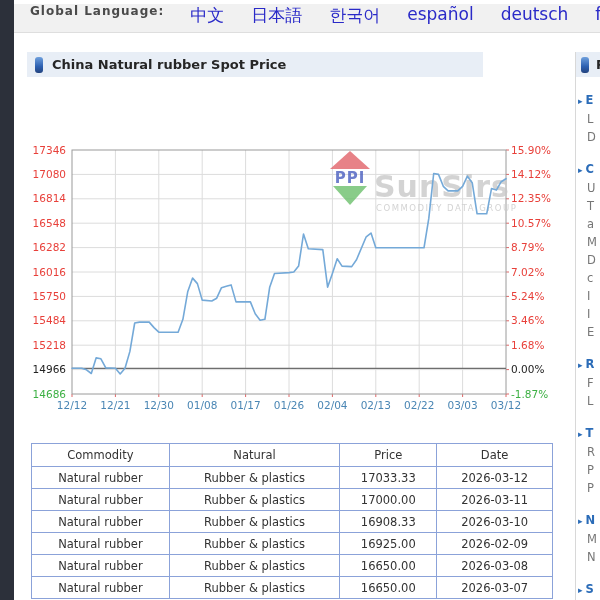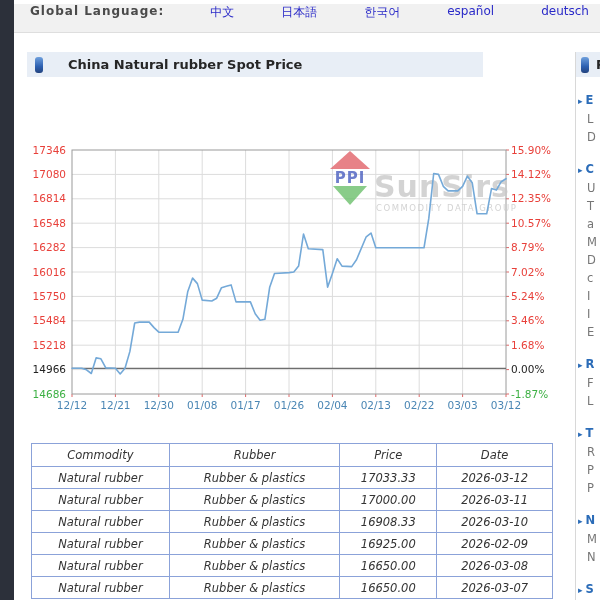--- a/index.html
+++ b/index.html
@@ -5,35 +5,35 @@
   html,body{margin:0;padding:0;background:#ffffff;}
   #page{position:relative;width:600px;height:600px;background:#ffffff;overflow:hidden;
         font-family:"DejaVu Sans","Liberation Sans",sans-serif;}
   
   .left-strip{position:absolute;left:0;top:0;width:14px;height:600px;background:#2c303a;}
   
   .topbar{position:absolute;left:14px;top:4px;width:586px;height:29px;background:#f1f1f1;
           border-bottom:1px solid #dedede;display:flex;align-items:flex-start;box-sizing:border-box;}
   .topbar-label{font-size:12px;font-weight:bold;color:#4a4a4a;letter-spacing:1px;margin-left:16px;white-space:nowrap;}
   .lang-links{display:flex;margin-left:26px;gap:27px;white-space:nowrap;}
-  .lang-links a{font-size:12px;color:#2a2ac8;text-decoration:none;cursor:pointer;margin-left:20px;}
+  .lang-links a{font-size:17px;color:#2a2ac8;text-decoration:none;cursor:pointer;}
   
   .section-header{position:absolute;left:27px;top:52px;width:456px;height:25px;background:#e8eef6;
-                  display:flex;align-items:center;gap:16px;}
+                  display:flex;align-items:center;}
   .pill-icon{width:8px;height:16px;border-radius:3px;margin-left:8px;
              background:linear-gradient(180deg,#6fa0dd 0%,#2c5fb0 60%,#24437e 100%);}
   .section-title{font-size:13px;font-weight:bold;color:#262626;margin-left:9px;}
   
   .chart-title{position:absolute;left:75px;top:103px;font-size:12.5px;color:#2d7fa8;white-space:pre;}
   .chart-subtitle{position:absolute;left:75px;top:121px;font-size:12.5px;color:#2d7fa8;white-space:pre;}
   
   #chart-svg{position:absolute;left:0;top:0;}
   
   .price-table{position:absolute;left:31px;top:443px;width:522px;border-collapse:collapse;
-               font-size:11.5px;color:#333;font-style:italic;}
+               font-size:11.5px;color:#333;}
   .price-table th,.price-table td{border:1px solid #8ba2d9;text-align:center;padding:0;height:21px;
                font-weight:normal;}
   .price-table th{height:22px;}
   .col-commodity{width:138px;}.col-sectors{width:171px;}.col-price{width:97px;}.col-date{width:116px;}
   
   .sidebar{position:absolute;left:575px;top:52px;width:25px;height:548px;border-left:1px solid #d8d8d8;
            overflow:hidden;background:#fff;}
   .sidebar-header{height:25px;background:#e8eef6;display:flex;align-items:center;overflow:hidden;}
   .sidebar-header .pill-icon{margin-left:5px;flex:0 0 auto;}
   .sidebar-header-label{font-size:13px;font-weight:bold;color:#262626;margin-left:7px;}
@@ -156,21 +156,21 @@
   <table class="price-table">
     <colgroup>
       <col class="col-commodity">
         <col class="col-sectors">
         <col class="col-price">
         <col class="col-date">
     </colgroup>
     <thead>
         <tr id="table-head-row">
           <th>Commodity</th>
-          <th>Rubber</th>
+          <th>Natural</th>
           <th>Price</th>
           <th>Date</th>
         </tr>
       </thead>
     <tbody id="table-body">
         <tr>
           <td>Natural rubber</td>
           <td>Rubber &amp; plastics</td>
           <td>17033.33</td>
           <td>2026-03-12</td>

